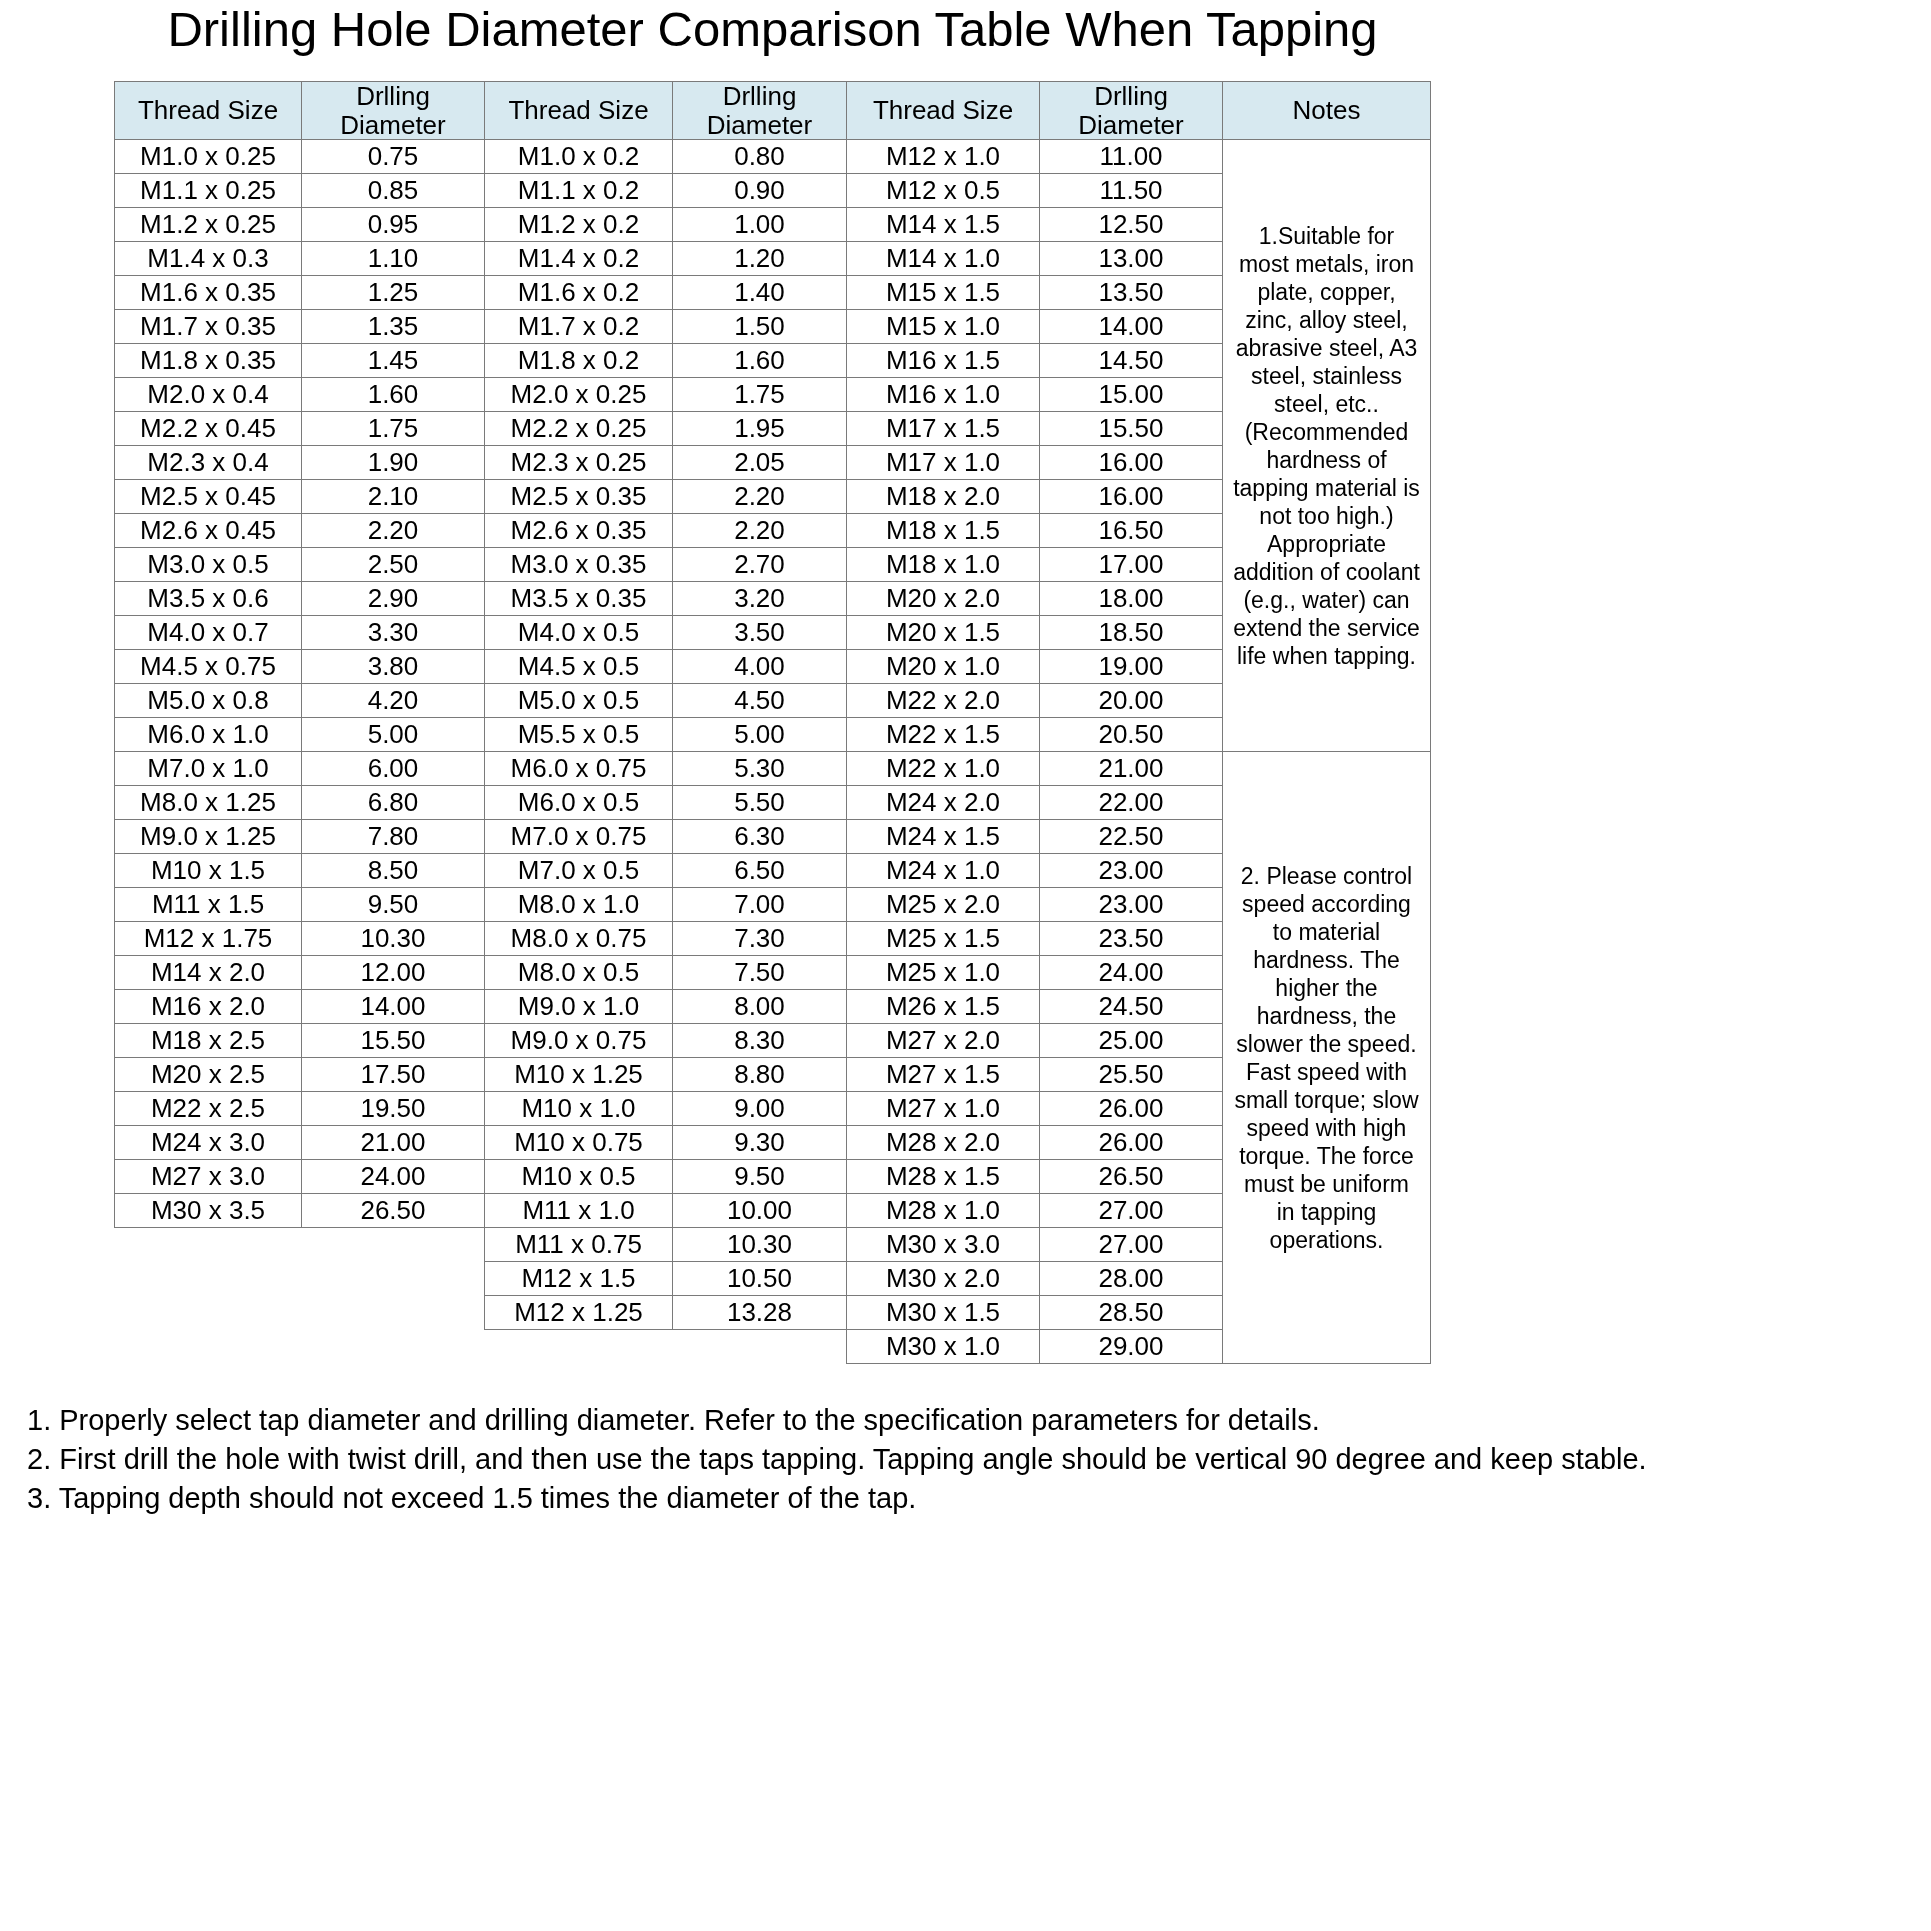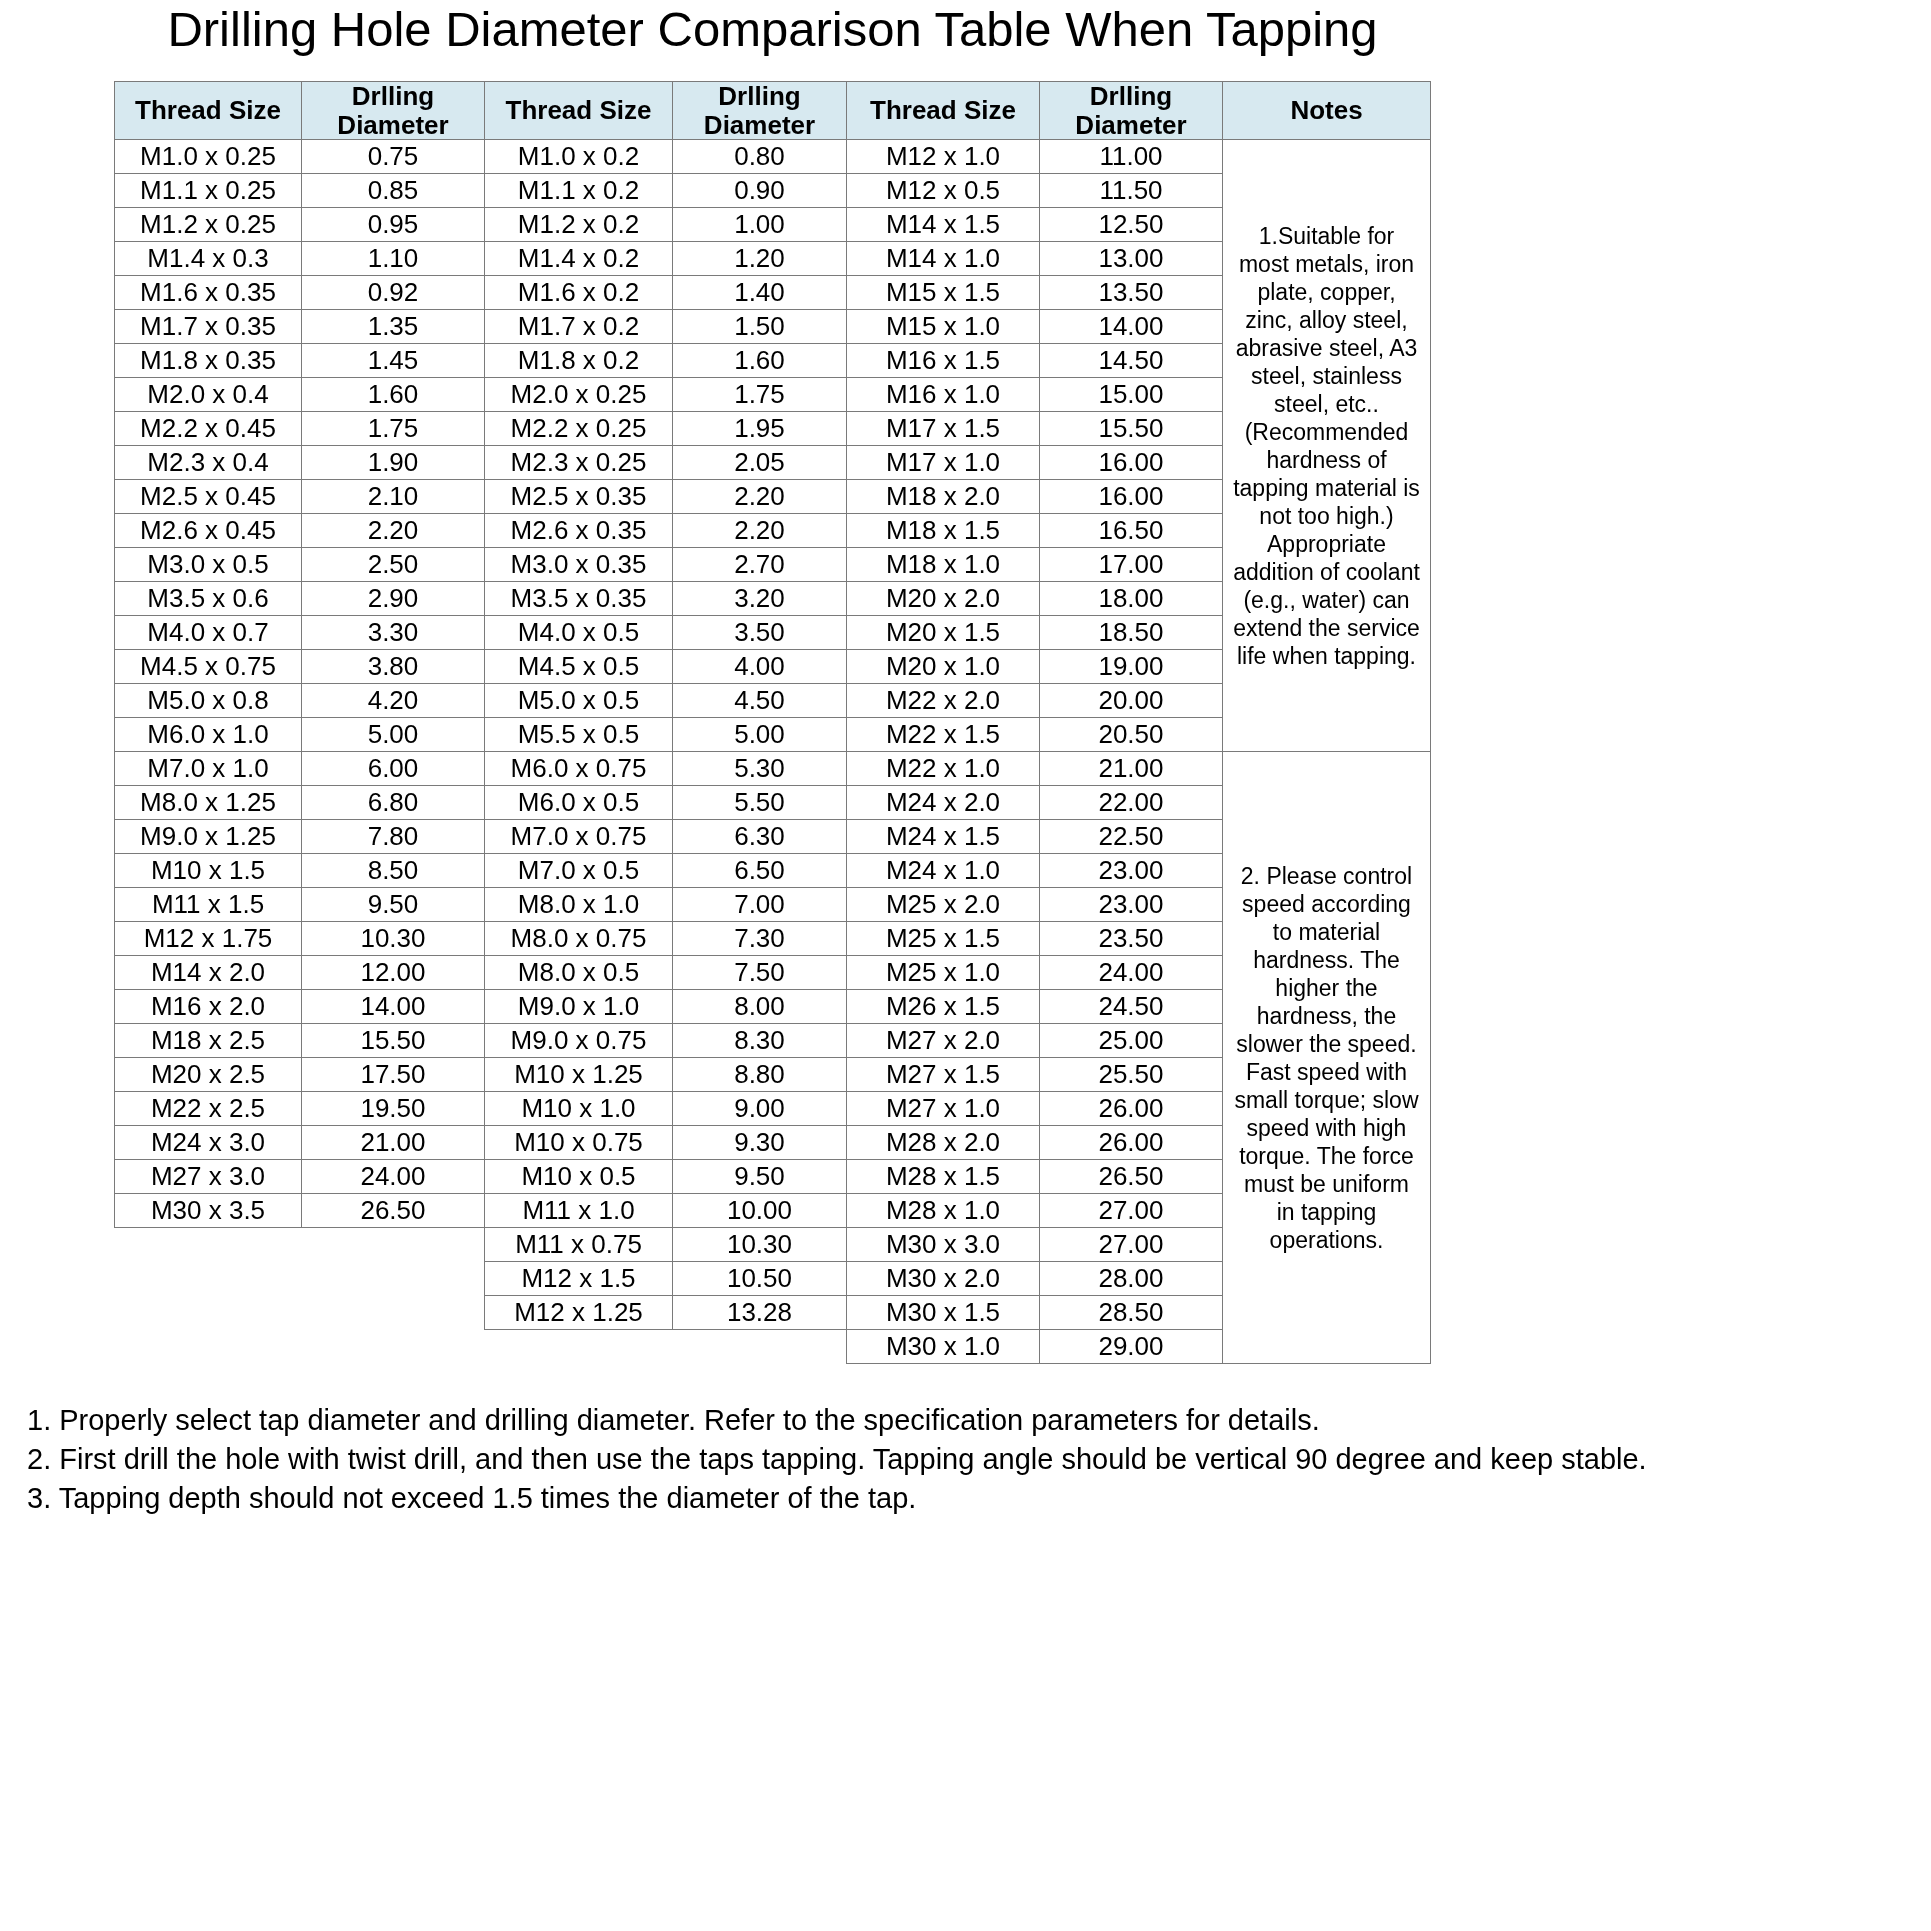--- a/index.html
+++ b/index.html
@@ -24,21 +24,21 @@
     white-space:nowrap;
   }
   table.tap-table{
     border-collapse:collapse;
     table-layout:fixed;
     margin-left:114px;
     width:1317px;
   }
   .tap-table th{
     background:var(--header-bg);
-    font-weight:700;
+    font-weight:400;
     height:35px;
   }
   .tap-table th,.tap-table td{
     border:1px solid var(--border);
     text-align:center;
     vertical-align:middle;
     font-size:26px;
     padding:0;
     height:33px;
     line-height:1.1;
@@ -120,21 +120,21 @@
         <tr>
           <td>M1.4 x 0.3</td>
           <td>1.10</td>
           <td>M1.4 x 0.2</td>
           <td>1.20</td>
           <td>M14 x 1.0</td>
           <td>13.00</td>
         </tr>
         <tr>
           <td>M1.6 x 0.35</td>
-          <td>0.92</td>
+          <td>1.25</td>
           <td>M1.6 x 0.2</td>
           <td>1.40</td>
           <td>M15 x 1.5</td>
           <td>13.50</td>
         </tr>
         <tr>
           <td>M1.7 x 0.35</td>
           <td>1.35</td>
           <td>M1.7 x 0.2</td>
           <td>1.50</td>

